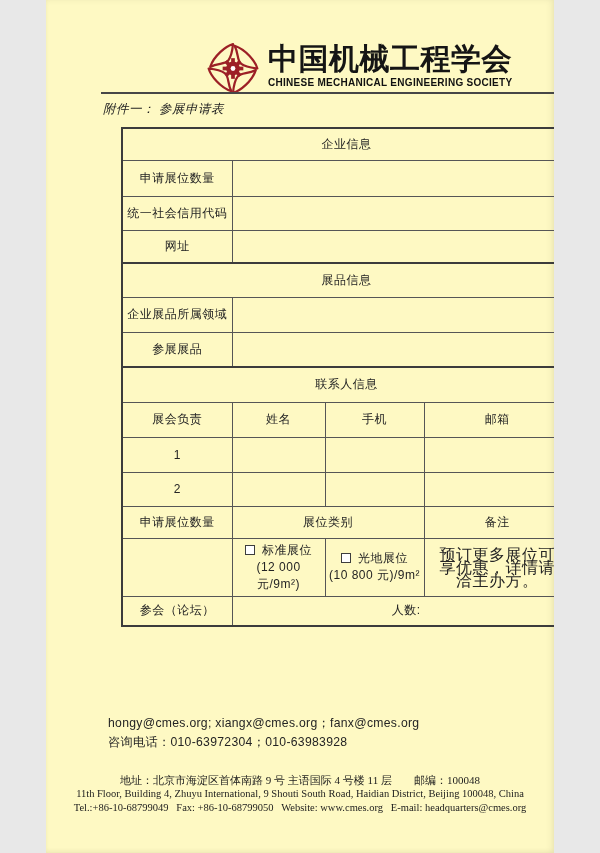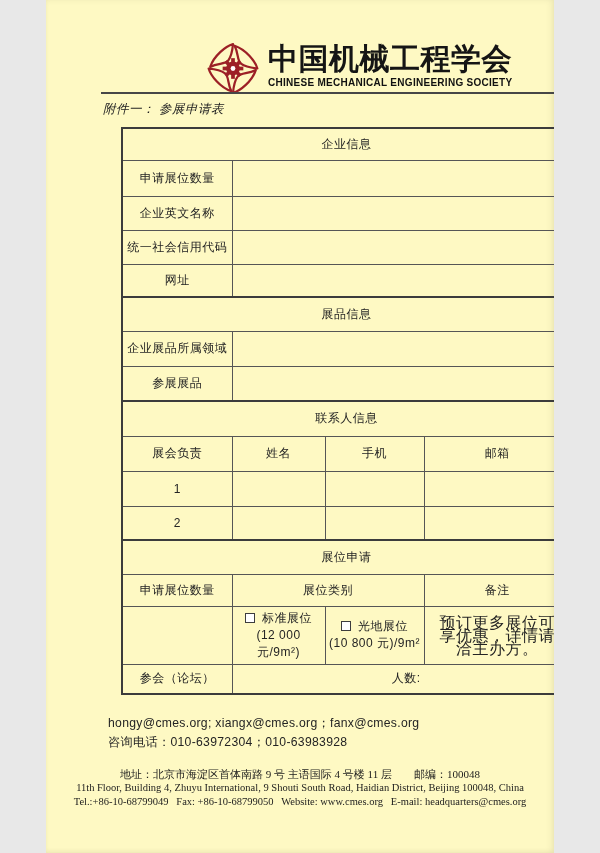--- a/index.html
+++ b/index.html
@@ -68,21 +68,21 @@
     font-size:12.2px; line-height:18.5px; color:#242424; letter-spacing:0.3px;
   }
 
   
   .footer {
     position:absolute; top:767px; left:0; width:100%;
     text-align:center;
     font-family:"Liberation Serif","DejaVu Serif",serif;
     color:#1c1c1c;
   }
-  .footer .cn { font-size:11px; line-height:14px; white-space:pre-wrap; }
+  .footer .cn { font-size:11px; line-height:14px; white-space:pre-wrap;margin-top:6px; }
   .footer .en { font-size:10.5px; line-height:14px; white-space:pre-wrap; }
 </style>
 </head>
 <body>
 
 <div class="page">
 
   <div class="logo-block">
     <svg class="emblem" viewBox="0 0 100 100" aria-hidden="true">
       <g fill="none" stroke="#9c2026" stroke-width="4.2" stroke-linejoin="round">
@@ -123,24 +123,20 @@
 
     <tbody>
         <tr style="height:32px">
           <td colspan="4">企业信息</td>
         </tr>
     <tr style="height:36px">
       <td class="lbl">申请展位数量</td>
       <td class="fill" colspan="3"></td>
     </tr>
     <tr style="height:34px">
-      <td class="lbl">企业英文名称</td>
-      <td class="fill" colspan="3"></td>
-    </tr>
-    <tr style="height:34px">
       <td class="lbl">统一社会信用代码</td>
       <td class="fill" colspan="3"></td>
     </tr>
     <tr style="height:33px">
       <td class="lbl">网址</td>
       <td class="fill" colspan="3"></td>
     </tr>
 
     <tr style="height:34px">
           <td colspan="4" class="section-hd">展品信息</td>
@@ -169,23 +165,20 @@
       <td class="fill"></td>
       <td class="fill"></td>
     </tr>
     <tr style="height:34px">
       <td>2</td>
       <td class="fill"></td>
       <td class="fill"></td>
       <td class="fill"></td>
     </tr>
 
-    <tr style="height:34px">
-          <td colspan="4" class="section-hd">展位申请</td>
-        </tr>
     <tr style="height:32px">
       <td>申请展位数量</td>
       <td colspan="2">展位类别</td>
       <td>备注</td>
     </tr>
     <tr style="height:42px">
       <td class="fill"></td>
       <td class="booth-opt">
         <div><span class="cb"></span><span>标准展位</span></div>
         <div>(12 000 元/9m²)</div>

